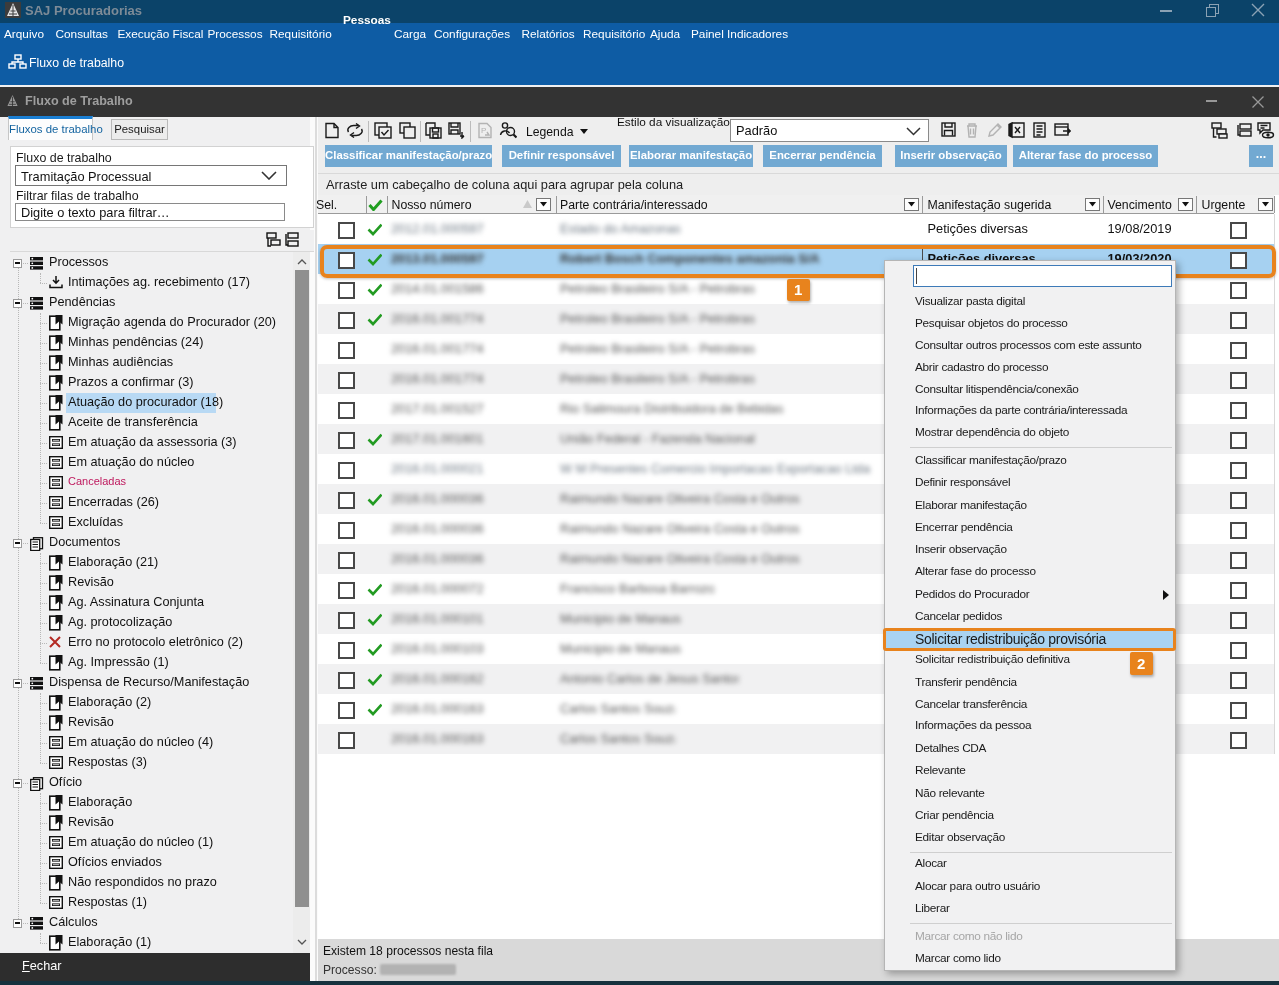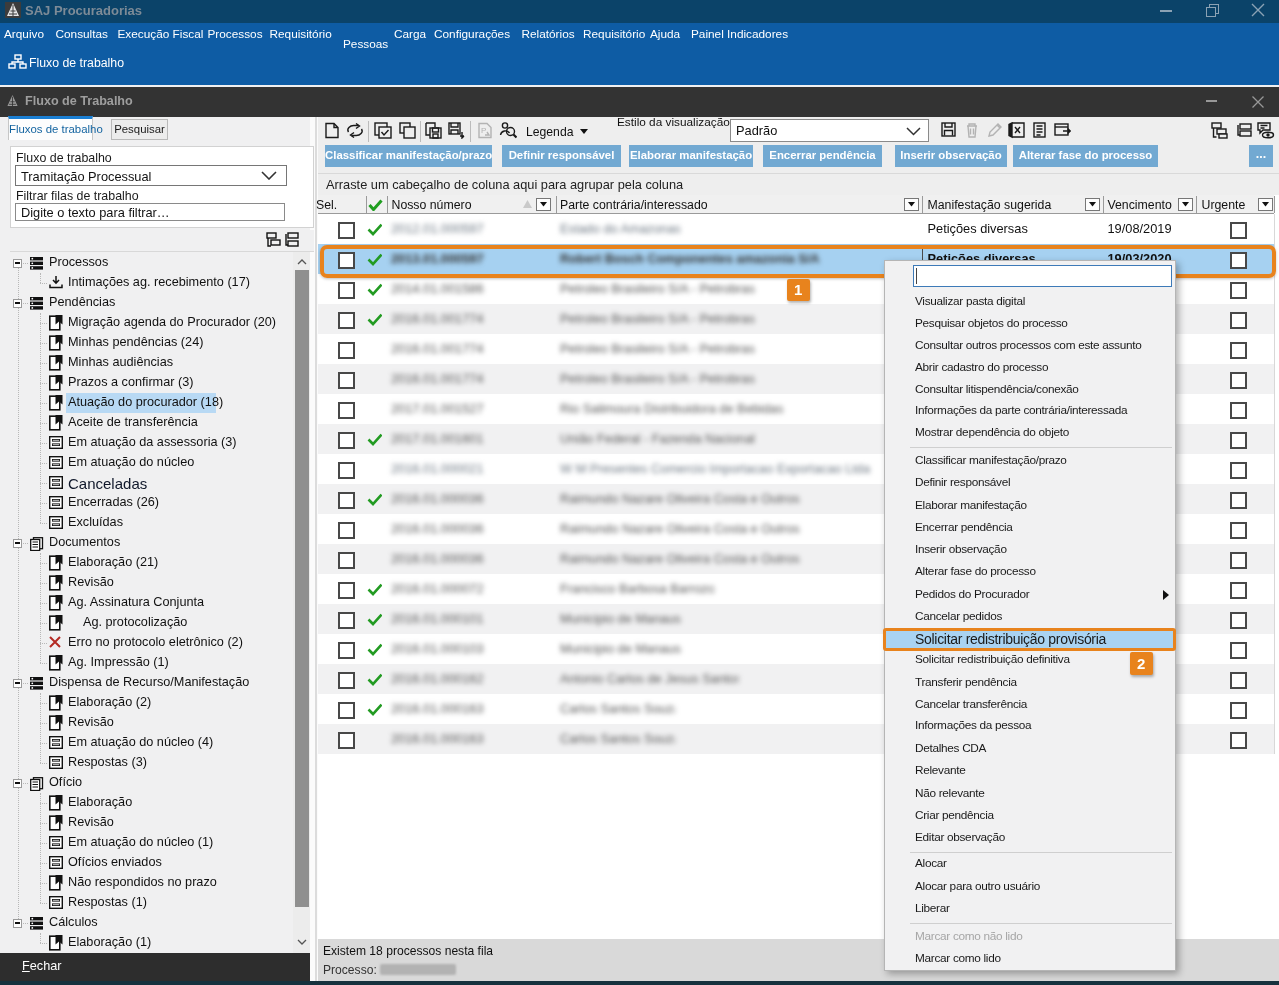--- a/index.html
+++ b/index.html
@@ -24,21 +24,21 @@
 <svg class="ab" style="left:1251px;top:3px;" width="14" height="14">
     <path d="M1 1 L13 13 M13 1 L1 13" stroke="#8ba2b4" stroke-width="1.4"></path>
   </svg>
 
 <div class="ab" style="left:0;top:23px;width:1279px;height:62px;background:#0e5ca4;"></div>
 <div class="ab" style="left:4px;top:26.5px;font-size:11.8px;color:#fff;white-space:nowrap;">Arquivo</div>
 <div class="ab" style="left:55.5px;top:26.5px;font-size:11.8px;color:#fff;white-space:nowrap;">Consultas</div>
 <div class="ab" style="left:117.5px;top:26.5px;font-size:11.8px;color:#fff;white-space:nowrap;">Execução Fiscal</div>
 <div class="ab" style="left:207.5px;top:26.5px;font-size:11.8px;color:#fff;white-space:nowrap;">Processos</div>
 <div class="ab" style="left:269.5px;top:26.5px;font-size:11.8px;color:#fff;white-space:nowrap;">Requisitório</div>
-<div class="ab" style="left:343px;top:37px;font-size:11.8px;color:#fff;white-space:nowrap;">Pessoas</div>
+<div class="ab" style="left:343px;top:13px;font-size:11.8px;color:#fff;white-space:nowrap;font-weight:bold;">Pessoas</div>
 <div class="ab" style="left:394px;top:26.5px;font-size:11.8px;color:#fff;white-space:nowrap;">Carga</div>
 <div class="ab" style="left:434px;top:26.5px;font-size:11.8px;color:#fff;white-space:nowrap;">Configurações</div>
 <div class="ab" style="left:521.5px;top:26.5px;font-size:11.8px;color:#fff;white-space:nowrap;">Relatórios</div>
 <div class="ab" style="left:583px;top:26.5px;font-size:11.8px;color:#fff;white-space:nowrap;">Requisitório</div>
 <div class="ab" style="left:650px;top:26.5px;font-size:11.8px;color:#fff;white-space:nowrap;">Ajuda</div>
 <div class="ab" style="left:691px;top:26.5px;font-size:11.8px;color:#fff;white-space:nowrap;">Painel Indicadores</div>
 
 <svg class="ab" style="left:8px;top:54px;" width="19" height="16" viewBox="0 0 19 16">
  <g fill="none" stroke="#fff" stroke-width="1.4">
  <rect x="7" y="1" width="6" height="4"></rect>
@@ -193,21 +193,21 @@
     <path d="M3.8 4.3 h6.4 M3.8 8.7 h6.4" stroke="#fff" stroke-width="0.8"></path>
   </svg>
 <div class="ab" style="left:68px;top:455px;font-size:12.7px;color:#111;">Em atuação do núcleo</div>
 <div class="ab" style="left:40px;top:483px;width:7px;height:0;border-top:1px dotted #b8b8b8;"></div>
 <svg class="ab" style="left:49px;top:476px;" width="14" height="13" viewBox="0 0 14 13">
     <rect x="0.7" y="0.7" width="12.6" height="11.6" fill="#fff" stroke="#111" stroke-width="1.4"></rect>
     <rect x="3" y="3" width="8" height="2.6" fill="#111"></rect>
     <rect x="3" y="7.4" width="8" height="2.6" fill="#111"></rect>
     <path d="M3.8 4.3 h6.4 M3.8 8.7 h6.4" stroke="#fff" stroke-width="0.8"></path>
   </svg>
-<div class="ab" style="left:68px;top:475px;font-size:15px;color:#0f172a;">Canceladas</div>
+<div class="ab" style="left:68px;top:475px;font-size:11px;color:#be185d;">Canceladas</div>
 <div class="ab" style="left:40px;top:503px;width:7px;height:0;border-top:1px dotted #b8b8b8;"></div>
 <svg class="ab" style="left:49px;top:496px;" width="14" height="13" viewBox="0 0 14 13">
     <rect x="0.7" y="0.7" width="12.6" height="11.6" fill="#fff" stroke="#111" stroke-width="1.4"></rect>
     <rect x="3" y="3" width="8" height="2.6" fill="#111"></rect>
     <rect x="3" y="7.4" width="8" height="2.6" fill="#111"></rect>
     <path d="M3.8 4.3 h6.4 M3.8 8.7 h6.4" stroke="#fff" stroke-width="0.8"></path>
   </svg>
 <div class="ab" style="left:68px;top:495px;font-size:12.7px;color:#111;">Encerradas (26)</div>
 <div class="ab" style="left:40px;top:523px;width:7px;height:0;border-top:1px dotted #b8b8b8;"></div>
 <svg class="ab" style="left:49px;top:516px;" width="14" height="13" viewBox="0 0 14 13">
@@ -242,21 +242,21 @@
 <svg class="ab" style="left:49px;top:595px;" width="14" height="16" viewBox="0 0 14 16">
     <rect x="0.8" y="1.2" width="10" height="13.6" fill="#fff" stroke="#111" stroke-width="1.6"></rect>
     <path d="M6.5 0 h7 v9.5 l-3.5 -3 l-3.5 3 z" fill="#111"></path>
   </svg>
 <div class="ab" style="left:68px;top:595px;font-size:12.7px;color:#111;">Ag. Assinatura Conjunta</div>
 <div class="ab" style="left:40px;top:623px;width:7px;height:0;border-top:1px dotted #b8b8b8;"></div>
 <svg class="ab" style="left:49px;top:615px;" width="14" height="16" viewBox="0 0 14 16">
     <rect x="0.8" y="1.2" width="10" height="13.6" fill="#fff" stroke="#111" stroke-width="1.6"></rect>
     <path d="M6.5 0 h7 v9.5 l-3.5 -3 l-3.5 3 z" fill="#111"></path>
   </svg>
-<div class="ab" style="left:68px;top:615px;font-size:12.7px;color:#111;margin-left:15px;">Ag. protocolização</div>
+<div class="ab" style="left:68px;top:615px;font-size:12.7px;color:#111;">Ag. protocolização</div>
 <div class="ab" style="left:40px;top:643px;width:7px;height:0;border-top:1px dotted #b8b8b8;"></div>
 <svg class="ab" style="left:49px;top:636px;" width="12" height="12">
     <path d="M1 1 L11 11 M11 1 L1 11" stroke="#b42a23" stroke-width="2"></path>
   </svg>
 <div class="ab" style="left:68px;top:635px;font-size:12.7px;color:#111;">Erro no protocolo eletrônico (2)</div>
 <div class="ab" style="left:40px;top:663px;width:7px;height:0;border-top:1px dotted #b8b8b8;"></div>
 <svg class="ab" style="left:49px;top:655px;" width="14" height="16" viewBox="0 0 14 16">
     <rect x="0.8" y="1.2" width="10" height="13.6" fill="#fff" stroke="#111" stroke-width="1.6"></rect>
     <path d="M6.5 0 h7 v9.5 l-3.5 -3 l-3.5 3 z" fill="#111"></path>
   </svg>

